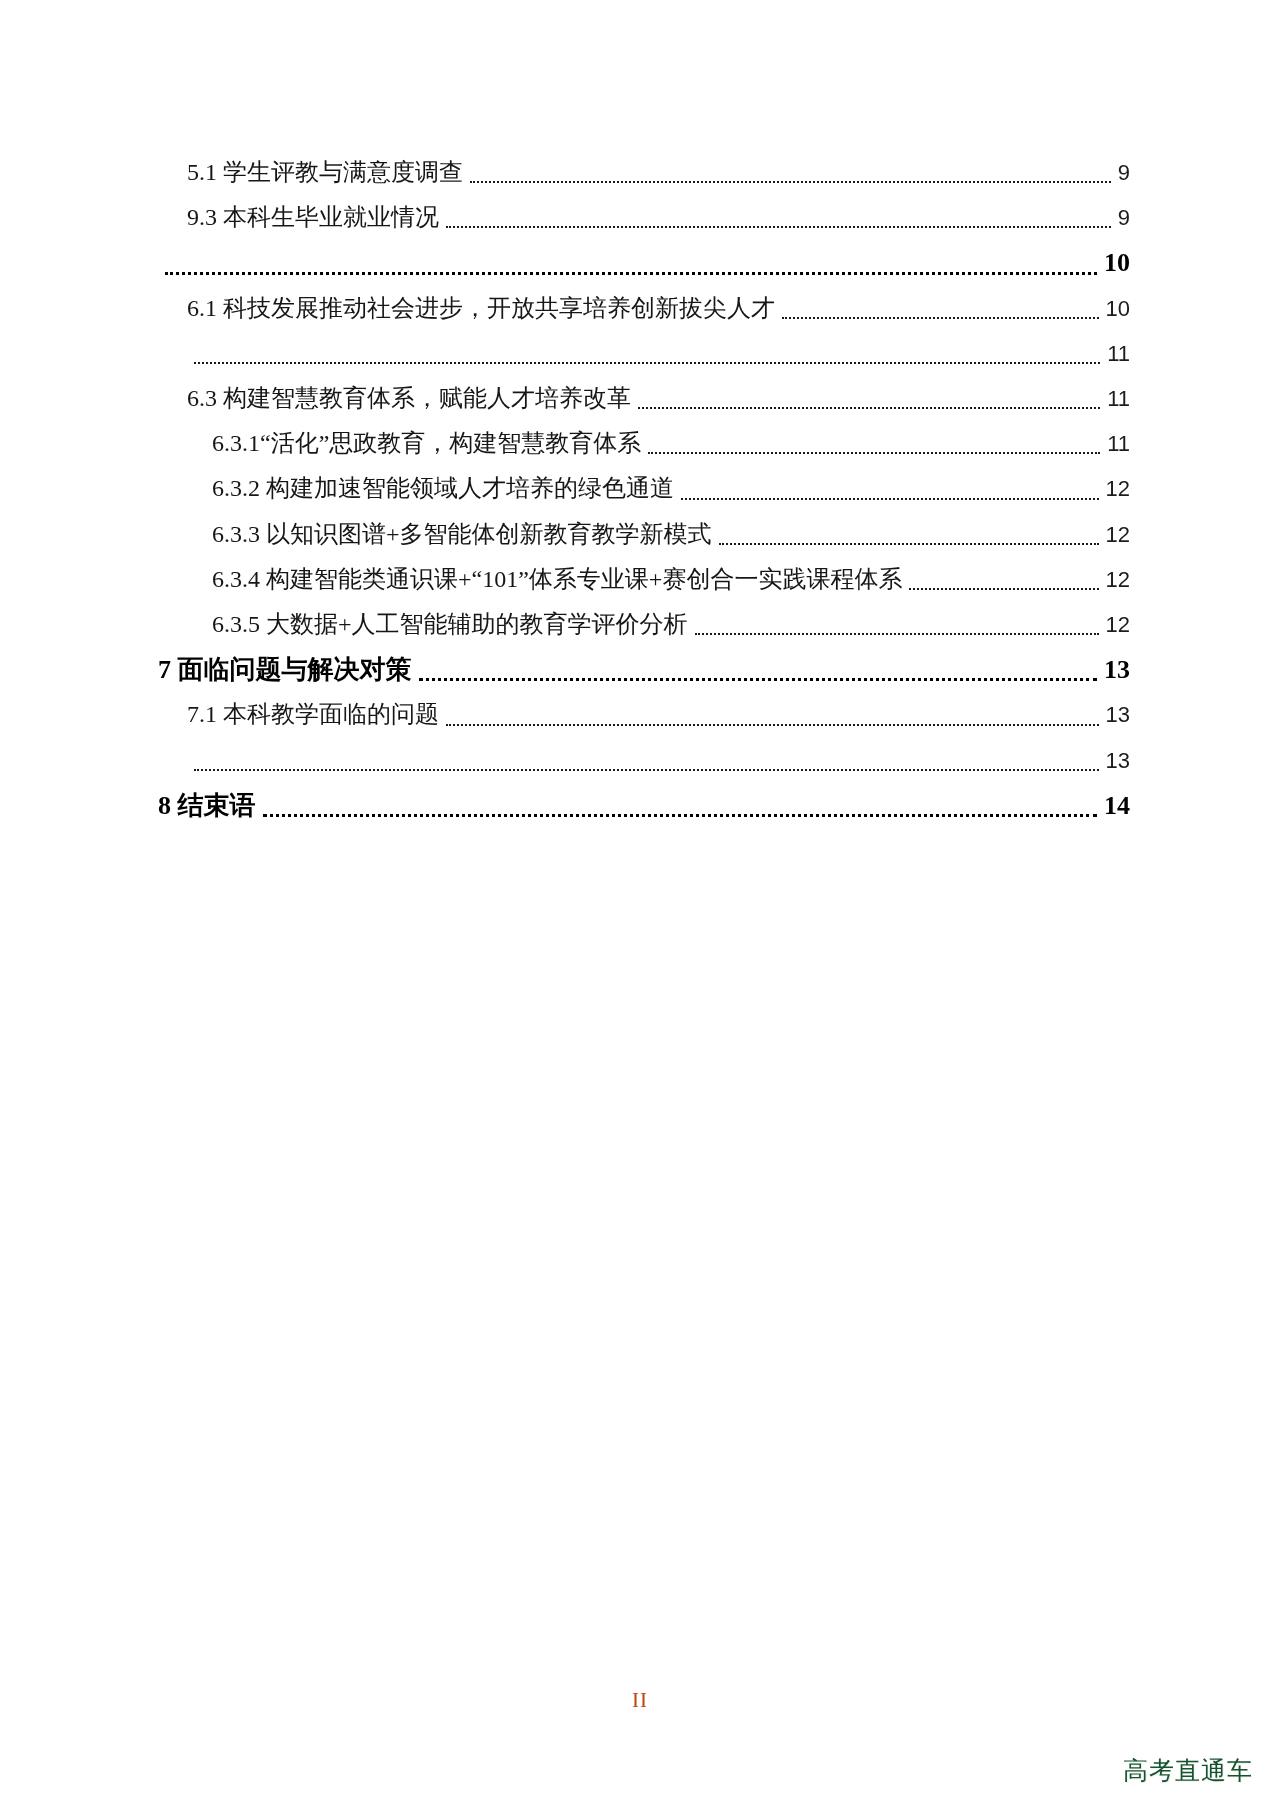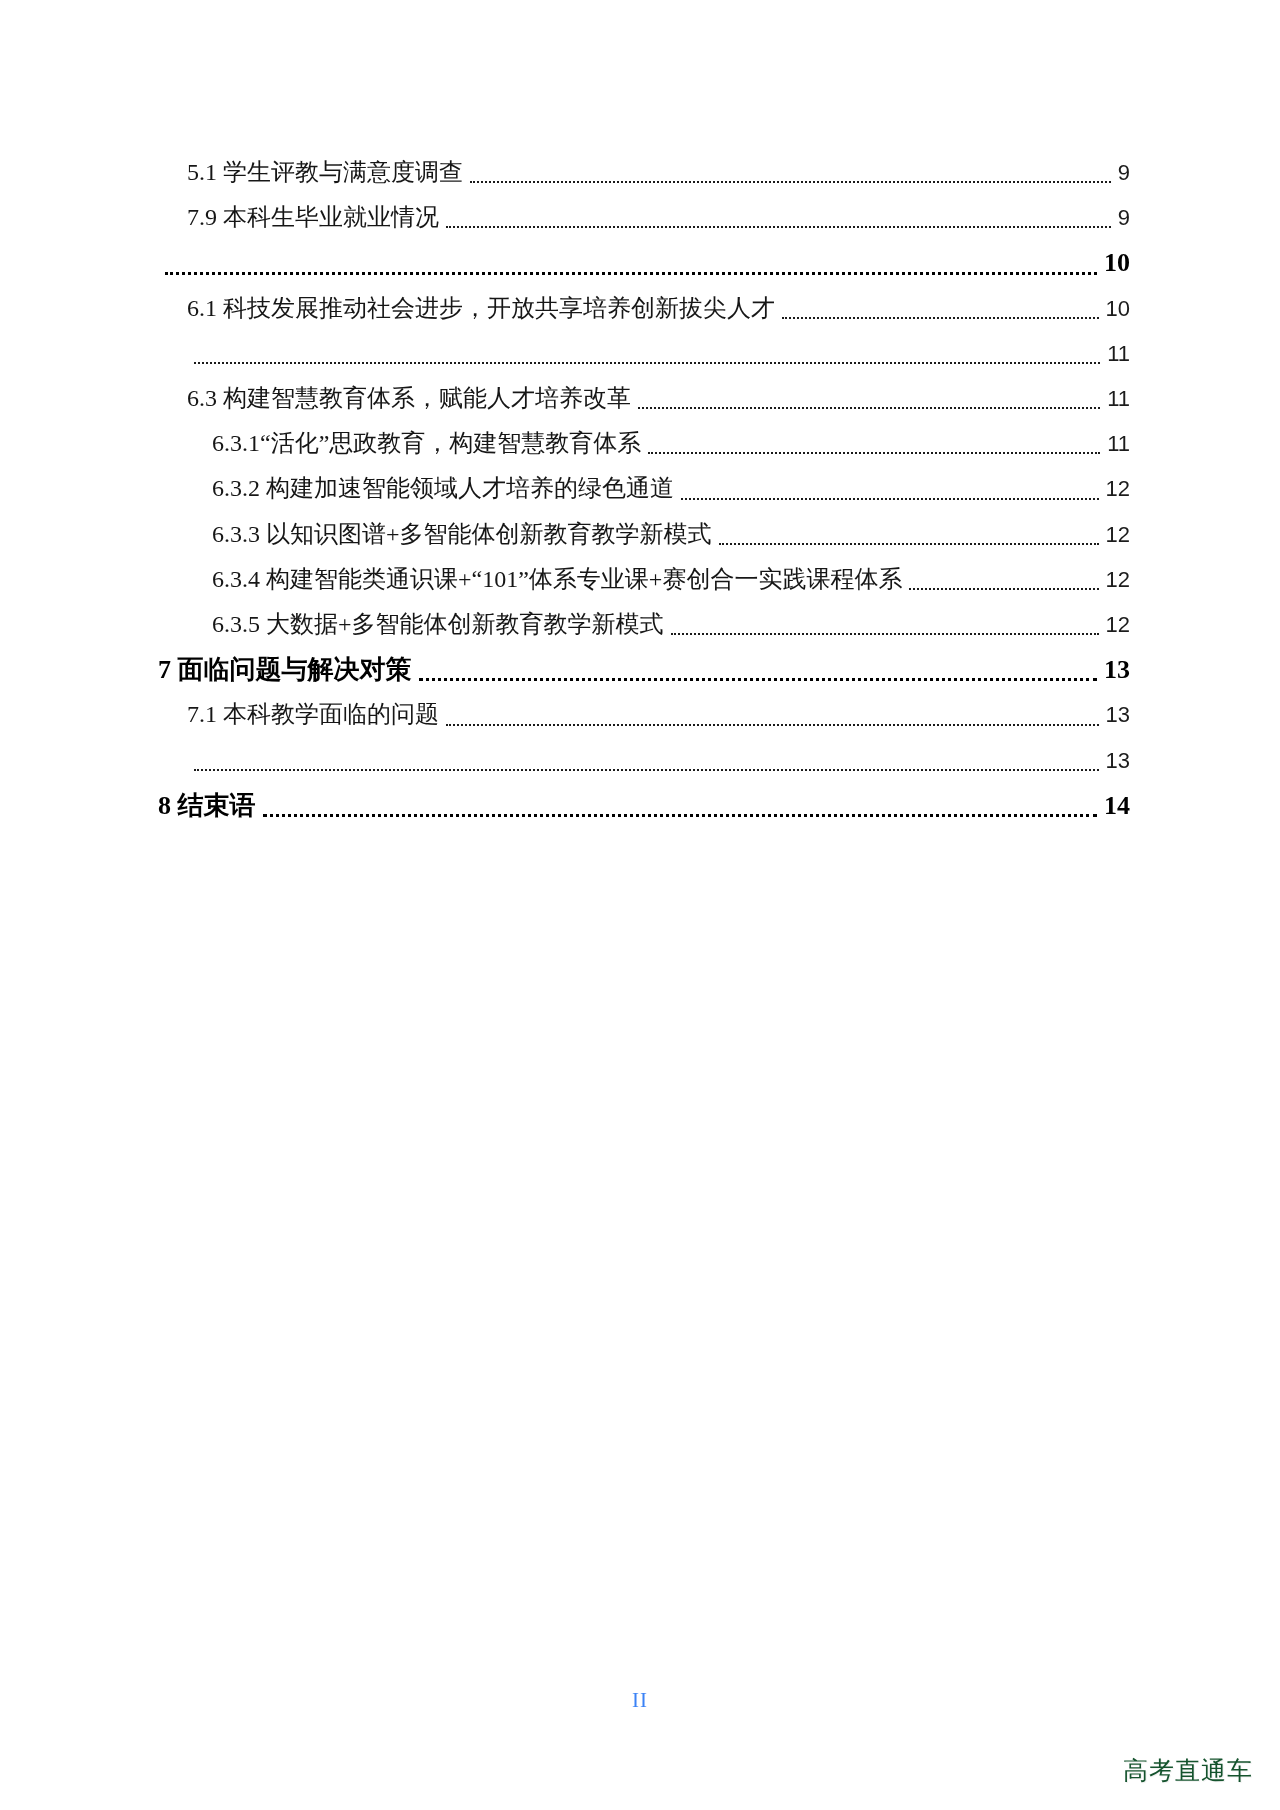--- a/index.html
+++ b/index.html
@@ -63,21 +63,21 @@
   .toc-row.lvl2 { padding-left: 29px; }
   .toc-row.lvl3 { padding-left: 54px; }
 
   .footer-pagenum {
     position: absolute;
     left: 0;
     right: 0;
     top: 1688px;
     text-align: center;
     font-size: 21px;
-    color: #3b82f6;
+    color: #c2410c;
     letter-spacing: 1px;
   }
   .watermark {
     position: absolute;
     right: 27px;
     top: 1754px;
     font-size: 25px;
     color: #14532d;
     font-family: "Liberation Sans", "DejaVu Sans", sans-serif;
     text-shadow: 1px 1px 0 #f2f2f2;
@@ -88,21 +88,21 @@
 <body>
 
 <div class="page">
   <div class="toc">
       <div class="toc-row lvl2">
     <span class="label">5.1 学生评教与满意度调查</span>
     <span class="leader"></span>
     <span class="pagenum">9</span>
   </div>
       <div class="toc-row lvl2">
-    <span class="label">7.9 本科生毕业就业情况</span>
+    <span class="label">9.3 本科生毕业就业情况</span>
     <span class="leader"></span>
     <span class="pagenum">9</span>
   </div>
       <div class="toc-row lvl1">
     <span class="leader"></span>
     <span class="pagenum">10</span>
   </div>
       <div class="toc-row lvl2">
     <span class="label">6.1 科技发展推动社会进步，开放共享培养创新拔尖人才</span>
     <span class="leader"></span>
@@ -131,21 +131,21 @@
     <span class="label">6.3.3 以知识图谱+多智能体创新教育教学新模式</span>
     <span class="leader"></span>
     <span class="pagenum">12</span>
   </div>
       <div class="toc-row lvl3">
     <span class="label">6.3.4 构建智能类通识课+“101”体系专业课+赛创合一实践课程体系</span>
     <span class="leader"></span>
     <span class="pagenum">12</span>
   </div>
       <div class="toc-row lvl3">
-    <span class="label">6.3.5 大数据+多智能体创新教育教学新模式</span>
+    <span class="label">6.3.5 大数据+人工智能辅助的教育学评价分析</span>
     <span class="leader"></span>
     <span class="pagenum">12</span>
   </div>
       <div class="toc-row lvl1">
     <span class="label">7 面临问题与解决对策</span>
     <span class="leader"></span>
     <span class="pagenum">13</span>
   </div>
       <div class="toc-row lvl2">
     <span class="label">7.1 本科教学面临的问题</span>

